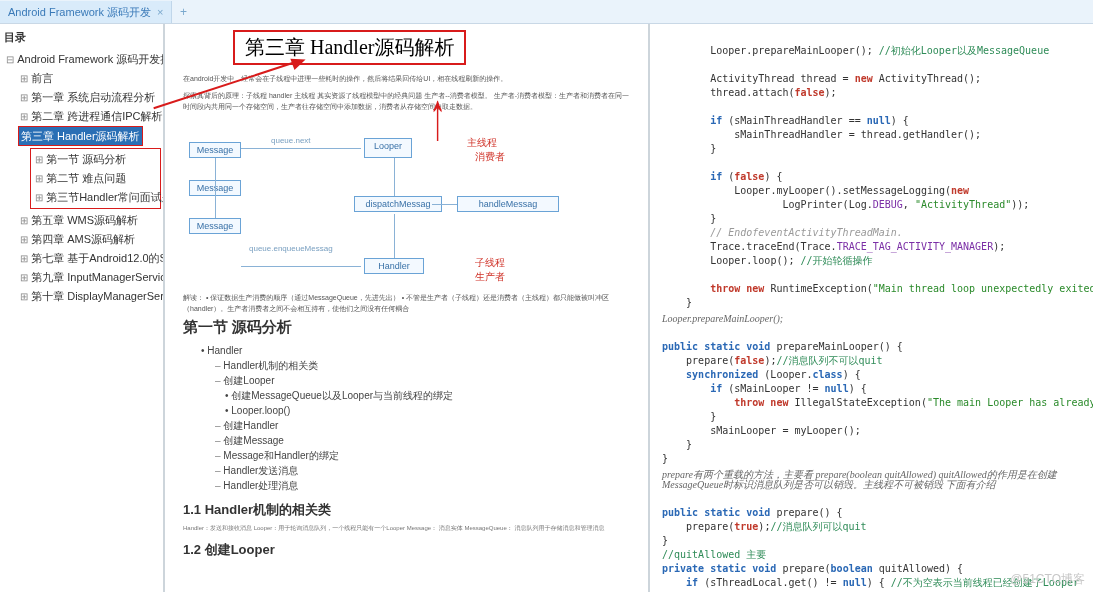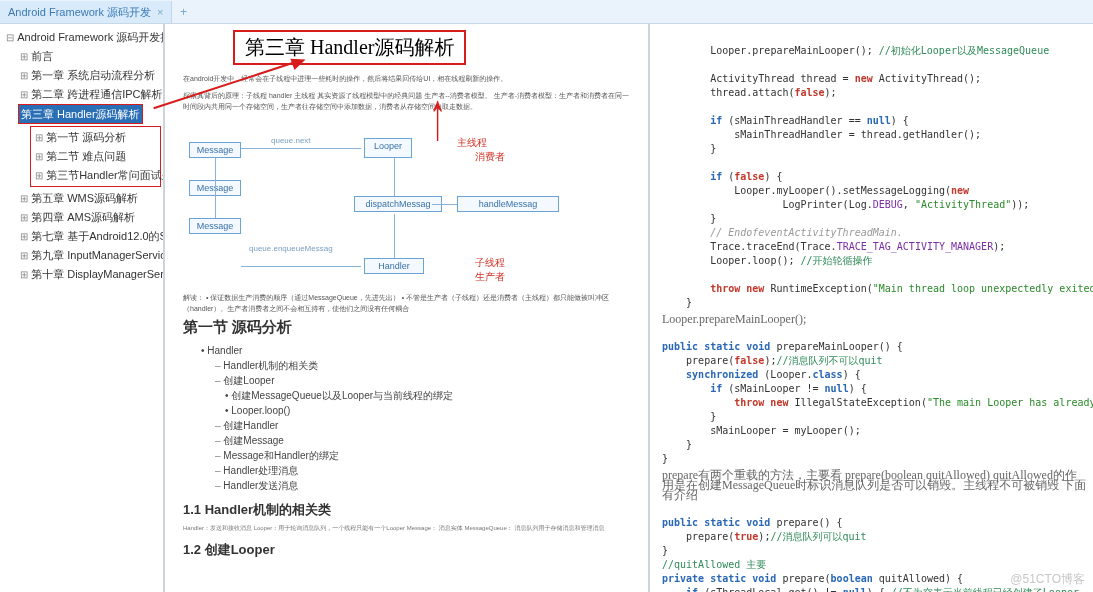--- a/index.html
+++ b/index.html
@@ -49,21 +49,21 @@
 
   
   .code { flex:1; padding:6px 6px 6px 12px; font-family: Consolas, monospace; font-size:10px; line-height:14px; white-space: pre; overflow:hidden; color:#333; position:relative;}
   .kw { color:#2a68b5; font-weight:bold; }
   .newk { color:#c0392b; font-weight:bold;margin-top:16px; }
   .cm { color:#2e8b57; }
   .cmg { color:#999; font-style:italic;}
   .str { color:#2a8a2a; }
   .tok { color:#333; }
   .pur { color:#7b2fa6;text-align:right; }
-  .code .sect { font-size:12px; color:#666; line-height:10px; white-space:normal; margin:4px 0 2px; font-family:"Microsoft YaHei";}
+  .code .sect { font-size:10px; color:#666; line-height:10px; white-space:normal; margin:4px 0 2px; font-family:"Microsoft YaHei";font-style:italic;}
 
   .watermark { position:absolute; right:8px; bottom:4px; font-size:12px; color:#c7c7c7; }
 
   
   .arr1 { position:absolute; left:150px; top:84px; width:150px; height:2px; background:#d81b1b; transform:rotate(-18deg); }
   .arr1h { position:absolute; left:292px; top:56px; width:0;height:0;border-top:6px solid transparent;border-bottom:6px solid transparent;border-left:14px solid #d81b1b; transform:rotate(-20deg);}
 </style>
 </head>
 <body>
 
@@ -71,20 +71,21 @@
   <div class="tab">
     <span>Android Framework 源码开发</span>
     <span class="close">×</span>
   </div>
   <div class="addtab">+</div>
 </div>
 
 <div class="cols">
 
   <div class="sidebar">
+    <div class="hdr">目录</div>
     <div class="tree">
       <div class="node root">Android Framework 源码开发揭秘</div>
       <div class="sub">
         <div class="node">前言</div>
         <div class="node">第一章 系统启动流程分析</div>
         <div class="node">第二章 跨进程通信IPC解析</div>
         <div><span class="sel">第三章 Handler源码解析</span></div>
         <div class="subsel">
           <div class="node">第一节 源码分析</div>
           <div class="node">第二节 难点问题</div>
@@ -107,21 +108,21 @@
     <div class="diagram">
       <div class="dbox" style="left:0;top:24px;width:52px">Message</div>
       <div class="dbox" style="left:0;top:62px;width:52px">Message</div>
       <div class="dbox" style="left:0;top:100px;width:52px">Message</div>
       <div class="dbox" style="left:168;top:20px;width:48px;height:20px;left:175px">Looper</div>
       <div class="dbox" style="left:165px;top:78px;width:88px">dispatchMessag</div>
       <div class="dbox" style="left:268px;top:78px;width:102px">handleMessag</div>
       <div class="dbox" style="left:175px;top:140px;width:60px">Handler</div>
       <span class="arrowlbl" style="left:82px;top:18px">queue.next</span>
       <span class="arrowlbl" style="left:60px;top:126px">queue.enqueueMessag</span>
-      <span class="rightlbl" style="left:268px;top:18px">主线程</span>
+      <span class="rightlbl" style="left:278px;top:18px">主线程</span>
       <span class="rightlbl" style="left:286px;top:32px">消费者</span>
       <span class="rightlbl" style="left:286px;top:138px">子线程</span>
       <span class="rightlbl" style="left:286px;top:152px">生产者</span>
       <div class="hline" style="left:52px;top:30px;width:120px"></div>
       <div class="hline" style="left:52px;top:148px;width:120px"></div>
       <div class="vline" style="left:205px;top:40px;height:38px"></div>
       <div class="vline" style="left:205px;top:96px;height:44px"></div>
       <div class="hline" style="left:243px;top:86px;width:25px"></div>
       <div class="vline" style="left:26px;top:40px;height:60px"></div>
       <span class="redarrow-up" style="left:240px;top:-22px">↑</span>
@@ -131,22 +132,22 @@
     <h2>第一节  源码分析</h2>
     <ul class="blist">
       <li class="b">• <span>Handler</span></li>
       <li class="s1" style="margin-left:14px"><span>Handler机制的相关类</span></li>
       <li class="s1" style="margin-left:14px"><span>创建Looper</span></li>
       <li class="s2"><span>创建MessageQueue以及Looper与当前线程的绑定</span></li>
       <li class="s2"><span>Looper.loop()</span></li>
       <li class="s1" style="margin-left:14px"><span>创建Handler</span></li>
       <li class="s1" style="margin-left:14px"><span>创建Message</span></li>
       <li class="s1" style="margin-left:14px"><span>Message和Handler的绑定</span></li>
+      <li class="s1" style="margin-left:14px"><span>Handler发送消息</span></li>
       <li class="s1" style="margin-left:14px"><span>Handler处理消息</span></li>
-      <li class="s1" style="margin-left:14px"><span>Handler发送消息</span></li>
     </ul>
     <h3>1.1 Handler机制的相关类</h3>
     <p class="tiny">Handler：发送和接收消息 Looper：用于轮询消息队列，一个线程只能有一个Looper Message：  消息实体 MessageQueue：  消息队列用于存储消息和管理消息</p>
     <h3>1.2 创建Looper</h3>
   </div>
 
   <div class="code">
 <span>        <span>Looper.</span><span class="tok">prepareMainLooper</span><span>();</span><span class="cm"> //初始化Looper以及MessageQueue</span></span>
 
 <span>        <span>ActivityThread thread = </span><span class="newk">new</span><span> ActivityThread();</span></span>

